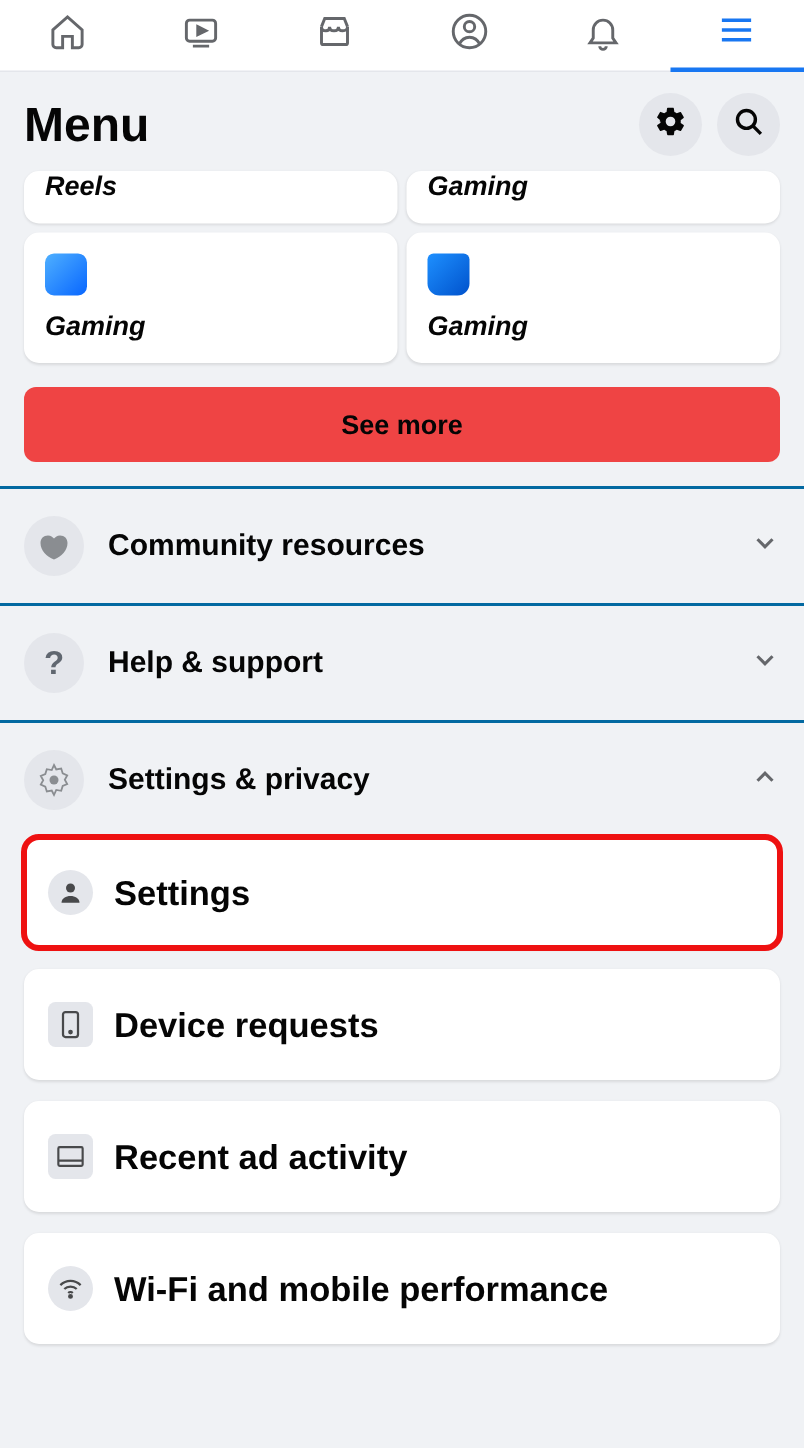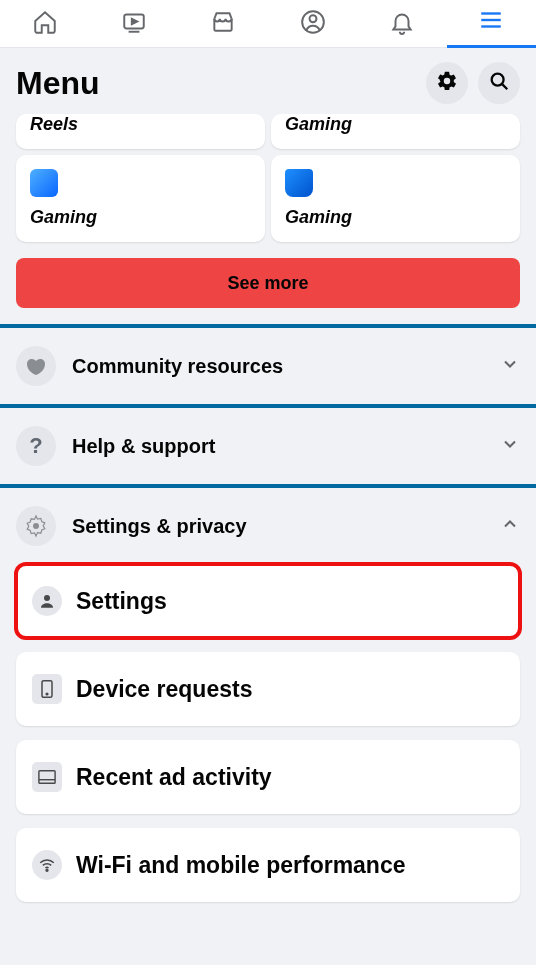--- a/index.html
+++ b/index.html
@@ -86,21 +86,21 @@
   align-items: center;
   justify-content: center;
   font-size: 18px;
   font-weight: 600;
   color: #050505;
 }
 .section {
   display: flex;
   align-items: center;
   padding: 18px 16px;
-  border-top: 4px solid #0369a1;
+  border-top: 2px solid #0369a1;
 }
 .section .sicon {
   width: 40px;
   height: 40px;
   border-radius: 50%;
   background: #e4e6eb;
   display: flex;
   align-items: center;
   justify-content: center;
   margin-right: 16px;

